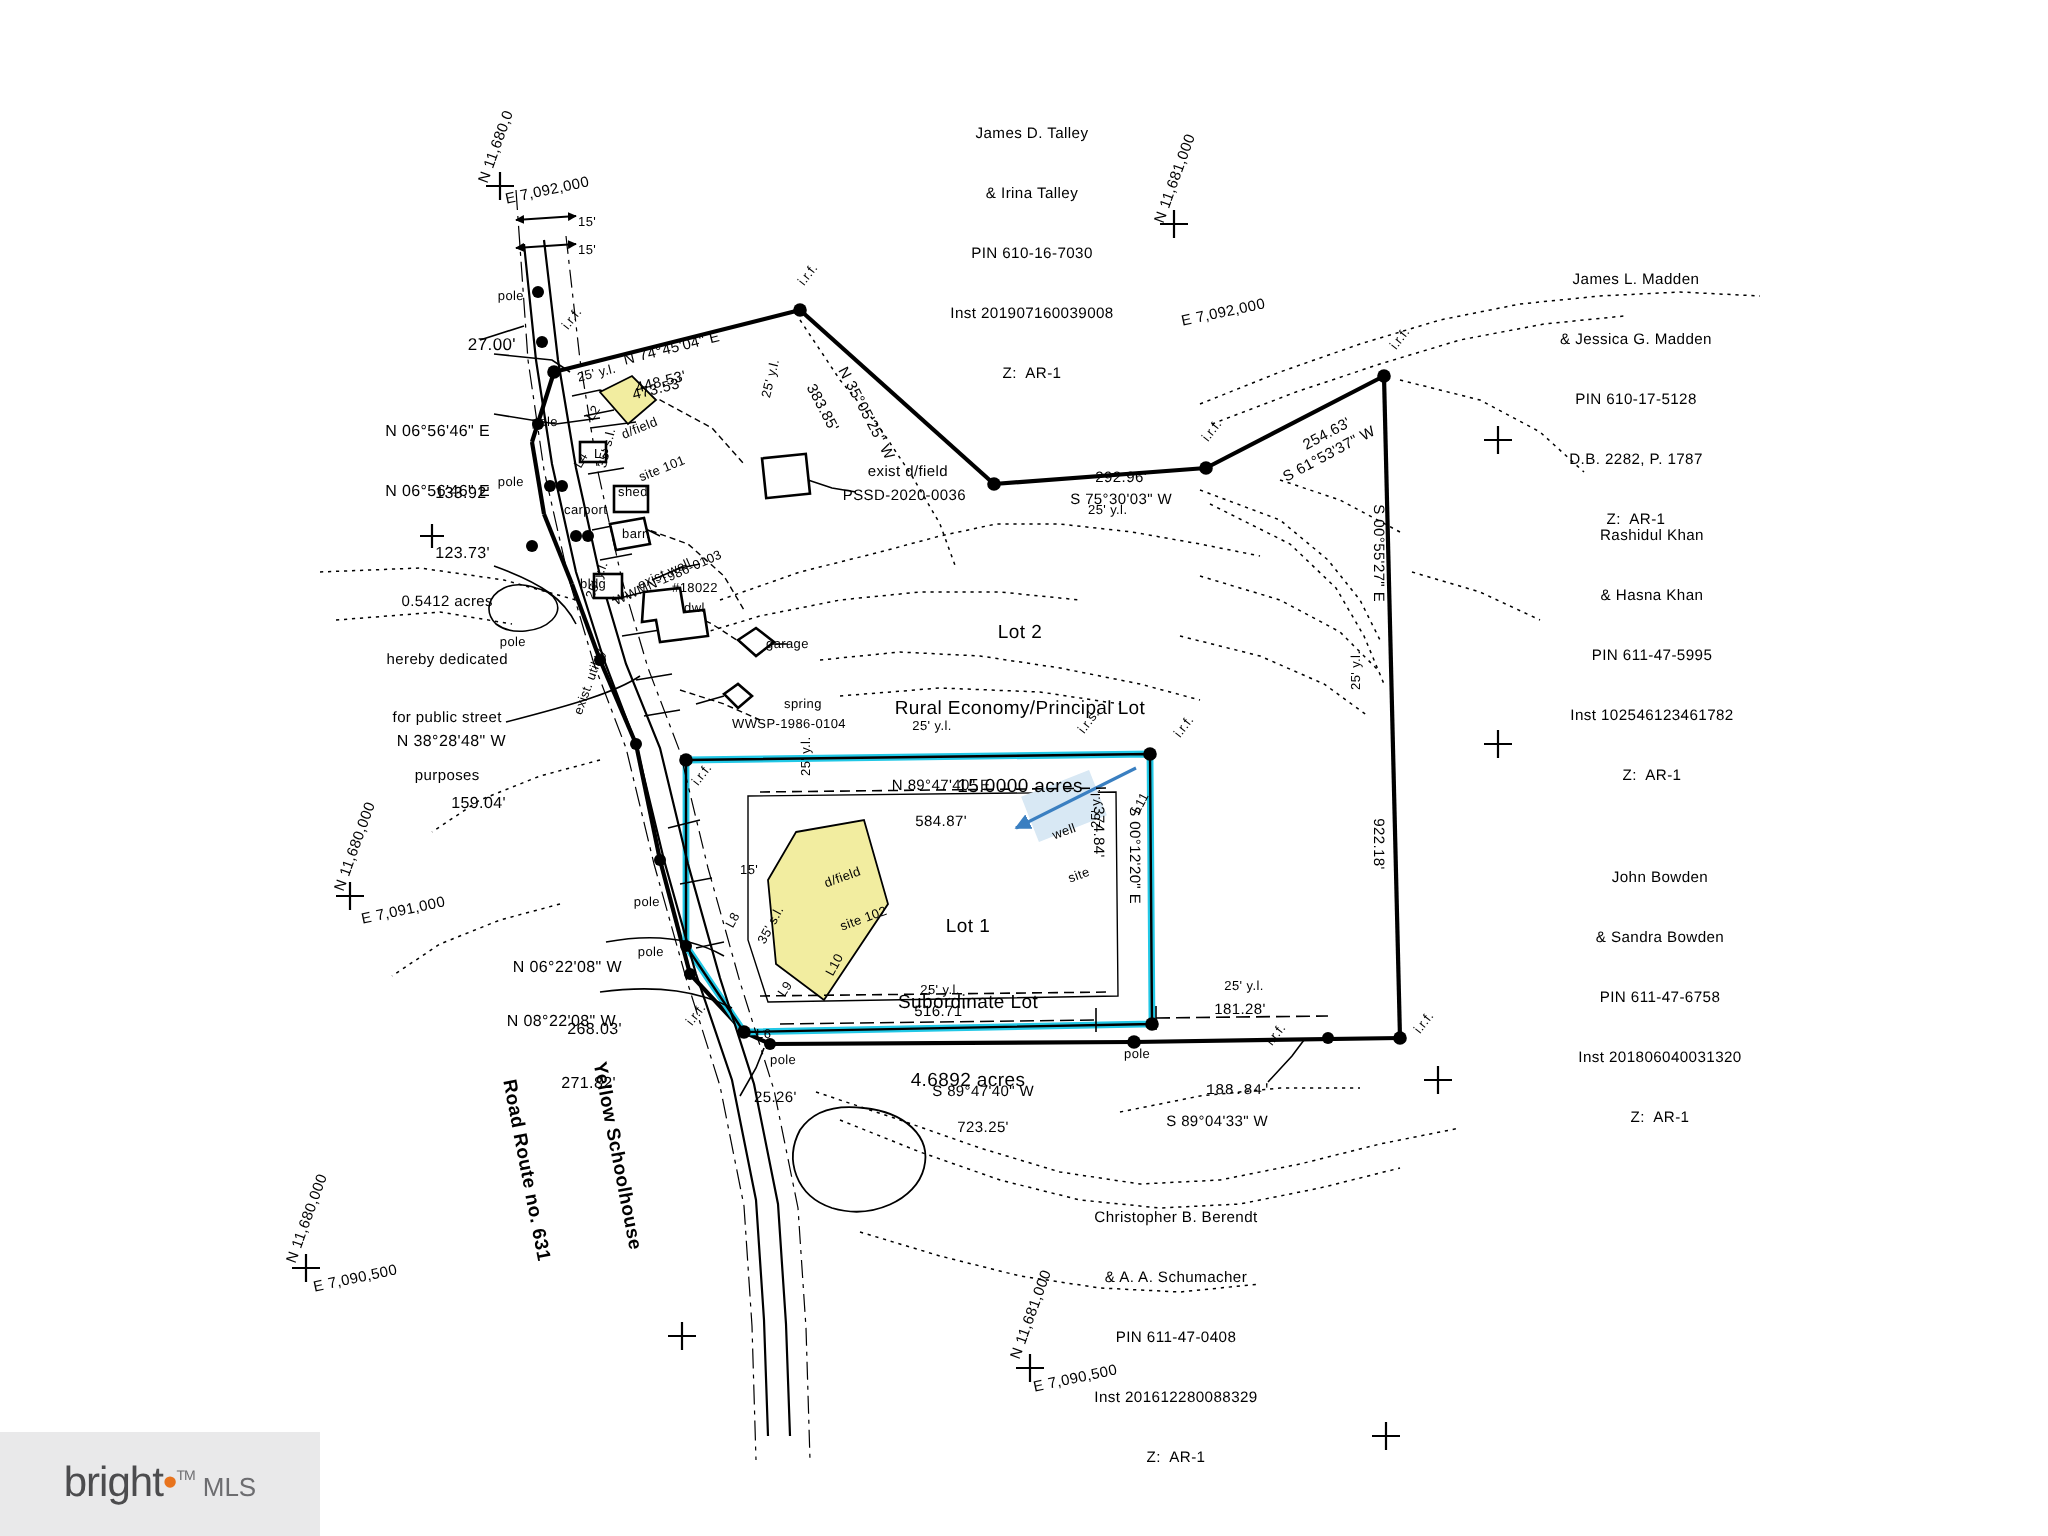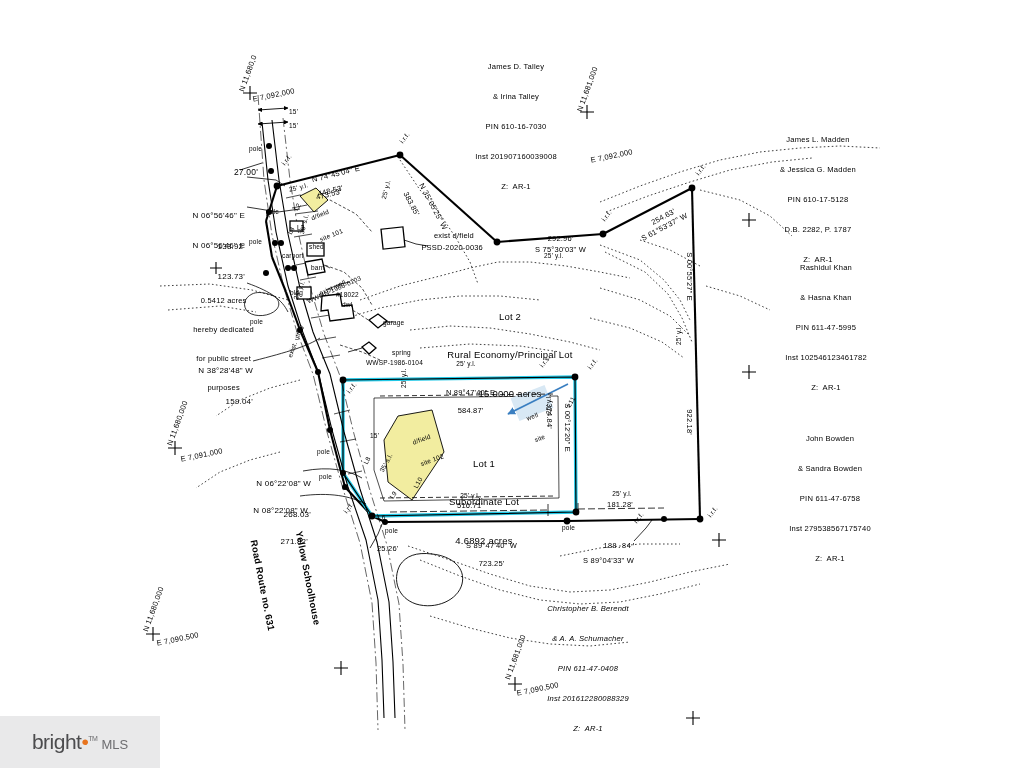--- a/index.html
+++ b/index.html
@@ -336,25 +336,25 @@
     <div>&amp; Hasna Khan</div>
     <div>PIN 611-47-5995</div>
     <div>Inst 102546123461782</div>
     <div>Z:  AR-1</div>
   </div>
 
   <div class="lbl owner ctr" style="left:830px; top:414px;">
     <div>John Bowden</div>
     <div>&amp; Sandra Bowden</div>
     <div>PIN 611-47-6758</div>
-    <div>Inst 279538567175740</div>
+    <div>Inst 201806040031320</div>
     <div>Z:  AR-1</div>
   </div>
 
-  <div class="lbl owner ctr" style="left:588px; top:584px;font-style:italic;">
+  <div class="lbl owner ctr" style="left:588px; top:584px;">
     <div>Christopher B. Berendt</div>
     <div>&amp; A. A. Schumacher</div>
     <div>PIN 611-47-0408</div>
     <div>Inst 201612280088329</div>
     <div>Z:  AR-1</div>
   </div>
 
   <div class="lbl f9 ctr" style="left:510px; top:285px; line-height:1.35;">
     <div>Lot 2</div>
     <div>Rural Economy/Principal Lot</div>

